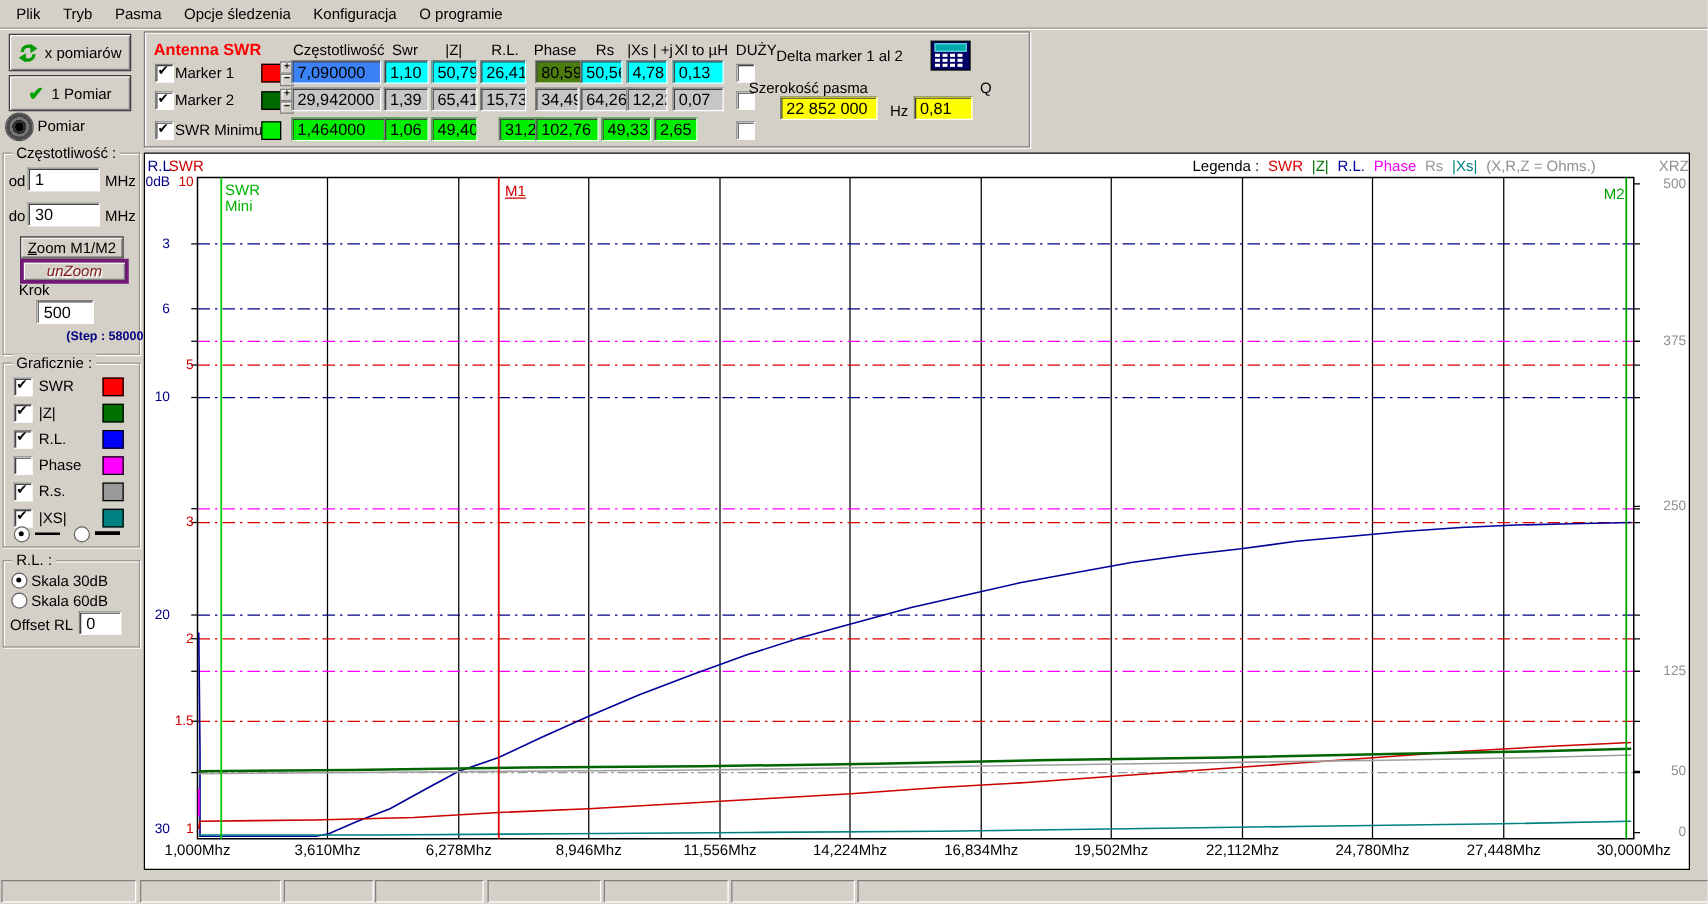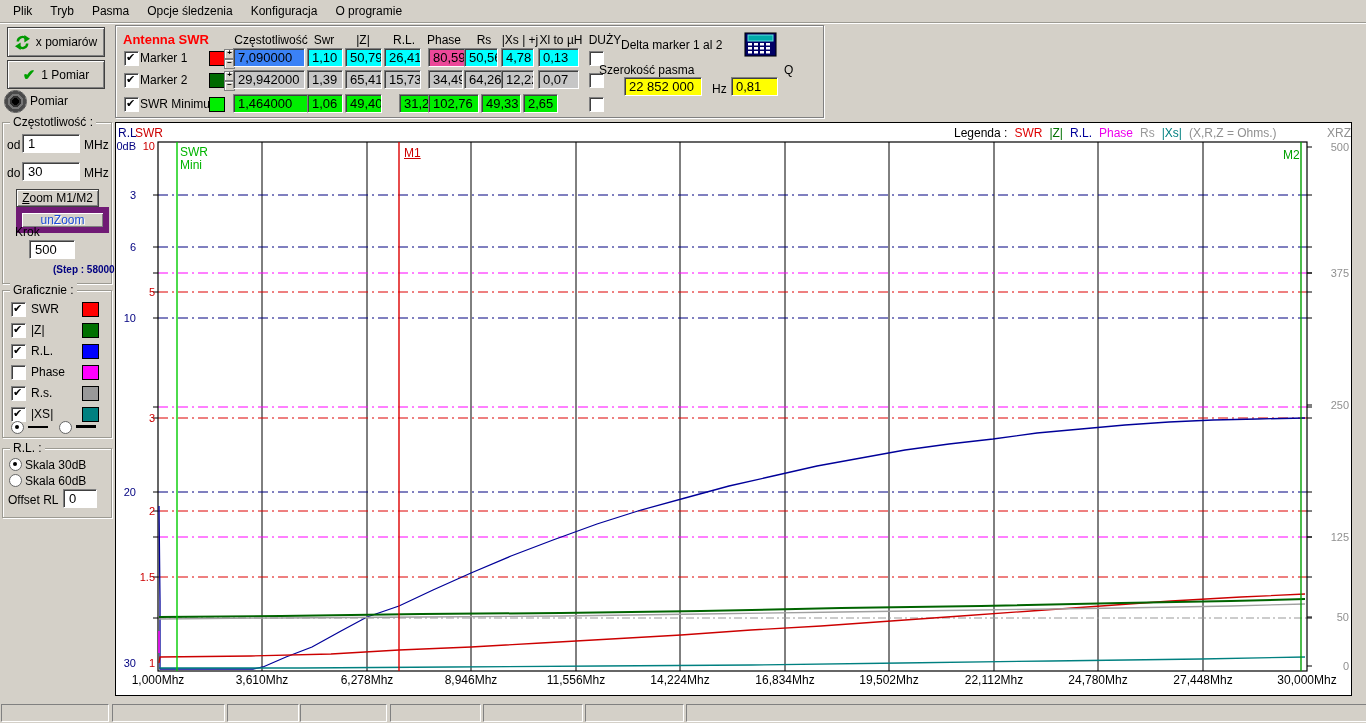--- a/index.html
+++ b/index.html
@@ -6,21 +6,21 @@
   body{width:1366px;height:723px;background:#d4d0c8;font-family:"Liberation Sans",sans-serif;
        font-size:12px;color:#000;position:relative;overflow:hidden;}
   
   .menubar{position:absolute;left:0;top:0;width:1366px;height:22px;background:#d4d0c8;
            border-bottom:1px solid #9c9a92;box-shadow:0 1px 0 #fff;display:flex;align-items:center;padding-left:4px;}
   .menu-item{padding:3px 9px;cursor:default;}
   .win-btn{position:absolute;background:#d4d0c8;border:1px solid #404040;
            box-shadow:inset 1px 1px 0 #ffffff,inset -1px -1px 0 #808080;
            display:flex;align-items:center;justify-content:center;gap:6px;font-size:12px;cursor:default;}
   .win-btn.small{box-shadow:inset 1px 1px 0 #ffffff,inset -1px -1px 0 #808080;font-size:12px;}
-  .win-btn.disabled{color:#1d4ed8;text-shadow:1px 1px 0 #fff;border:6px solid #701a75;}
+  .win-btn.disabled{color:#7f1d1d;text-shadow:1px 1px 0 #fff;border:3px solid #701a75;font-style:italic;}
   .zoombtn span::first-letter{text-decoration:underline;}
   .etched{position:absolute;border:1px solid #808080;box-shadow:inset 1px 1px 0 #fff,1px 1px 0 #fff;background:#d4d0c8;}
   .groupbox{position:absolute;border:1px solid #9c9a92;box-shadow:inset 1px 1px 0 #fff,1px 1px 0 #fff;}
   .gb-title{position:absolute;top:-8px;left:7px;background:#d4d0c8;padding:0 3px;font-size:12px;white-space:nowrap;}
   .cb{position:absolute;width:13px;height:13px;background:#fff;border:1px solid;
       border-color:#808080 #fff #fff #808080;box-shadow:inset 1px 1px 0 #404040;
       font-size:11px;line-height:12px;text-align:center;color:#000;}
   .cb.checked::after{content:"✔";position:absolute;left:1px;top:-1px;}
   .radio{position:absolute;width:11px;height:11px;background:#fff;border:1px solid #666;border-radius:50%;}
   .radio.sel::after{content:"";position:absolute;left:3px;top:3px;width:4px;height:4px;border-radius:50%;background:#000;}
@@ -104,21 +104,21 @@
       <div class="lbl" style="left: 24px; top: 25px;">Marker 1</div>
       <div class="swatch" style="left: 93px; top: 25px; background: rgb(255, 0, 0);"></div>
       <div class="spin" style="left: 108px; top: 23px;">
         <div>+</div>
         <div>−</div>
       </div>
       <div class="field" style="left: 117px; top: 22px; width: 72px; background: #3b82f6;">7,090000</div>
       <div class="field" style="left: 191px; top: 22px; width: 36px; background: rgb(0, 255, 255);">1,10</div>
       <div class="field" style="left: 229px; top: 22px; width: 37px; background: rgb(0, 255, 255);">50,79</div>
       <div class="field" style="left: 268px; top: 22px; width: 37px; background: rgb(0, 255, 255);">26,41</div>
-      <div class="field" style="left: 312px; top: 22px; width: 59px; background: #ec4899;">80,59</div>
+      <div class="field" style="left: 312px; top: 22px; width: 59px; background: #4d7c0f;">80,59</div>
       <div class="field" style="left: 348px; top: 22px; width: 34px; background: rgb(0, 255, 255);">50,56</div>
       <div class="field" style="left: 385px; top: 22px; width: 33px; background: rgb(0, 255, 255);">4,78</div>
       <div class="field" style="left: 422px; top: 22px; width: 41px; background: rgb(0, 255, 255);">0,13</div>
       <div class="cb" style="left: 473px; top: 25px;"></div>
       <div class="cb checked" style="left: 8px; top: 47px;"></div>
       <div class="lbl" style="left: 24px; top: 47px;">Marker 2</div>
       <div class="swatch" style="left: 93px; top: 47px; background: rgb(0, 106, 0);"></div>
       <div class="spin" style="left: 108px; top: 45px;">
         <div>+</div>
         <div>−</div>

